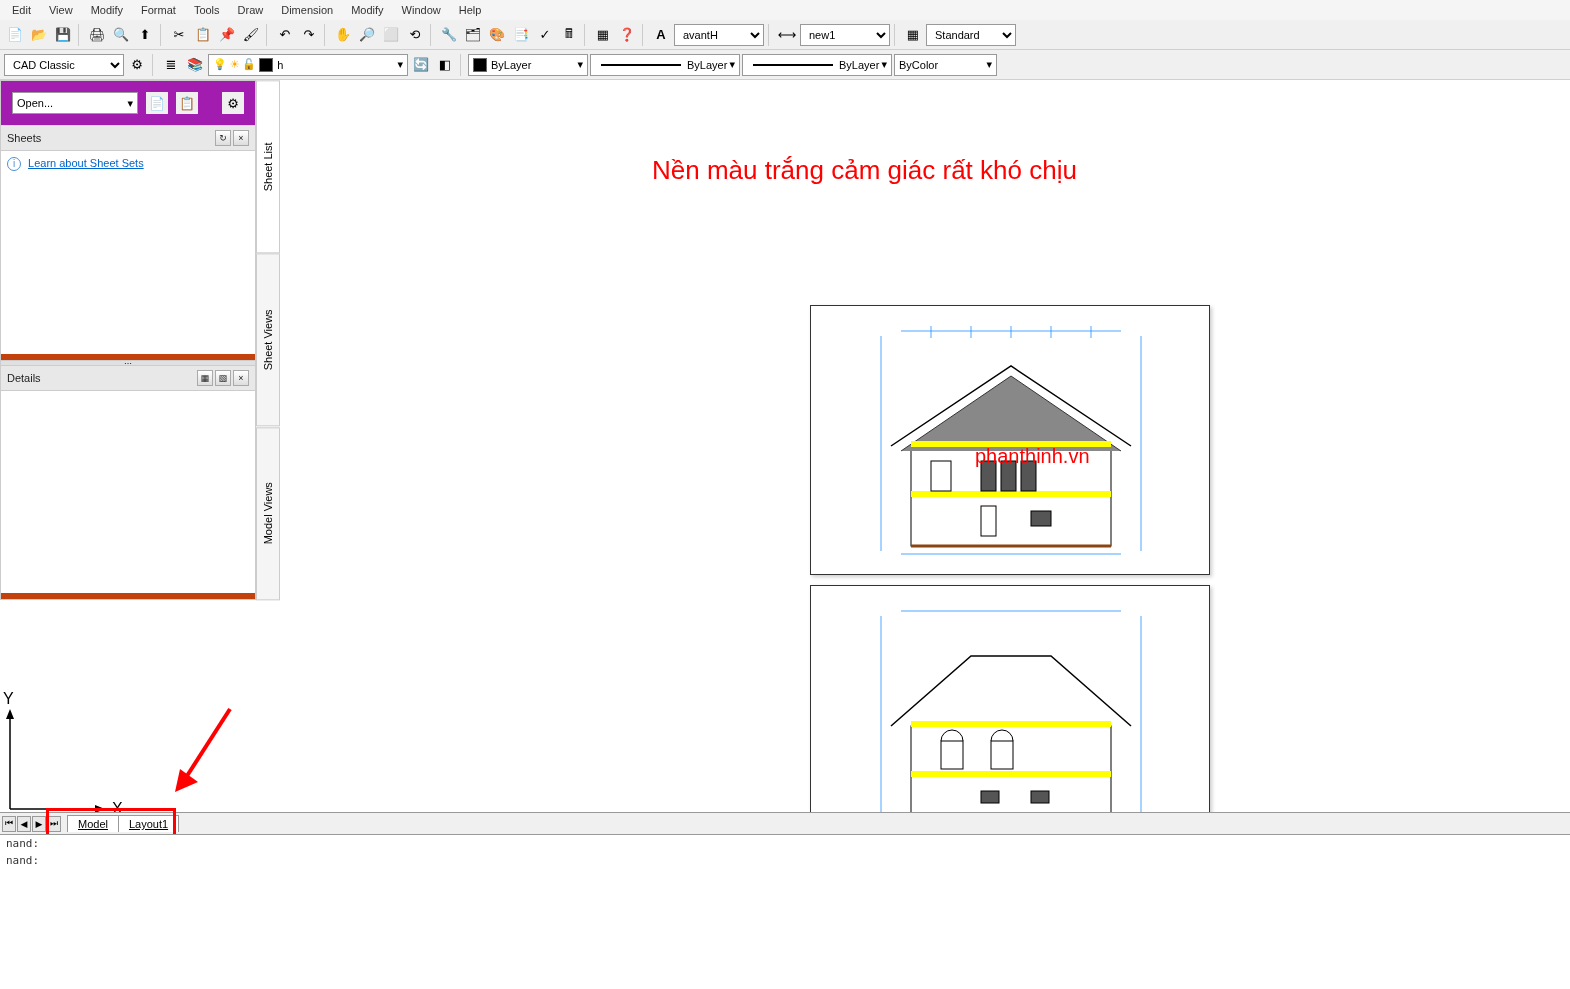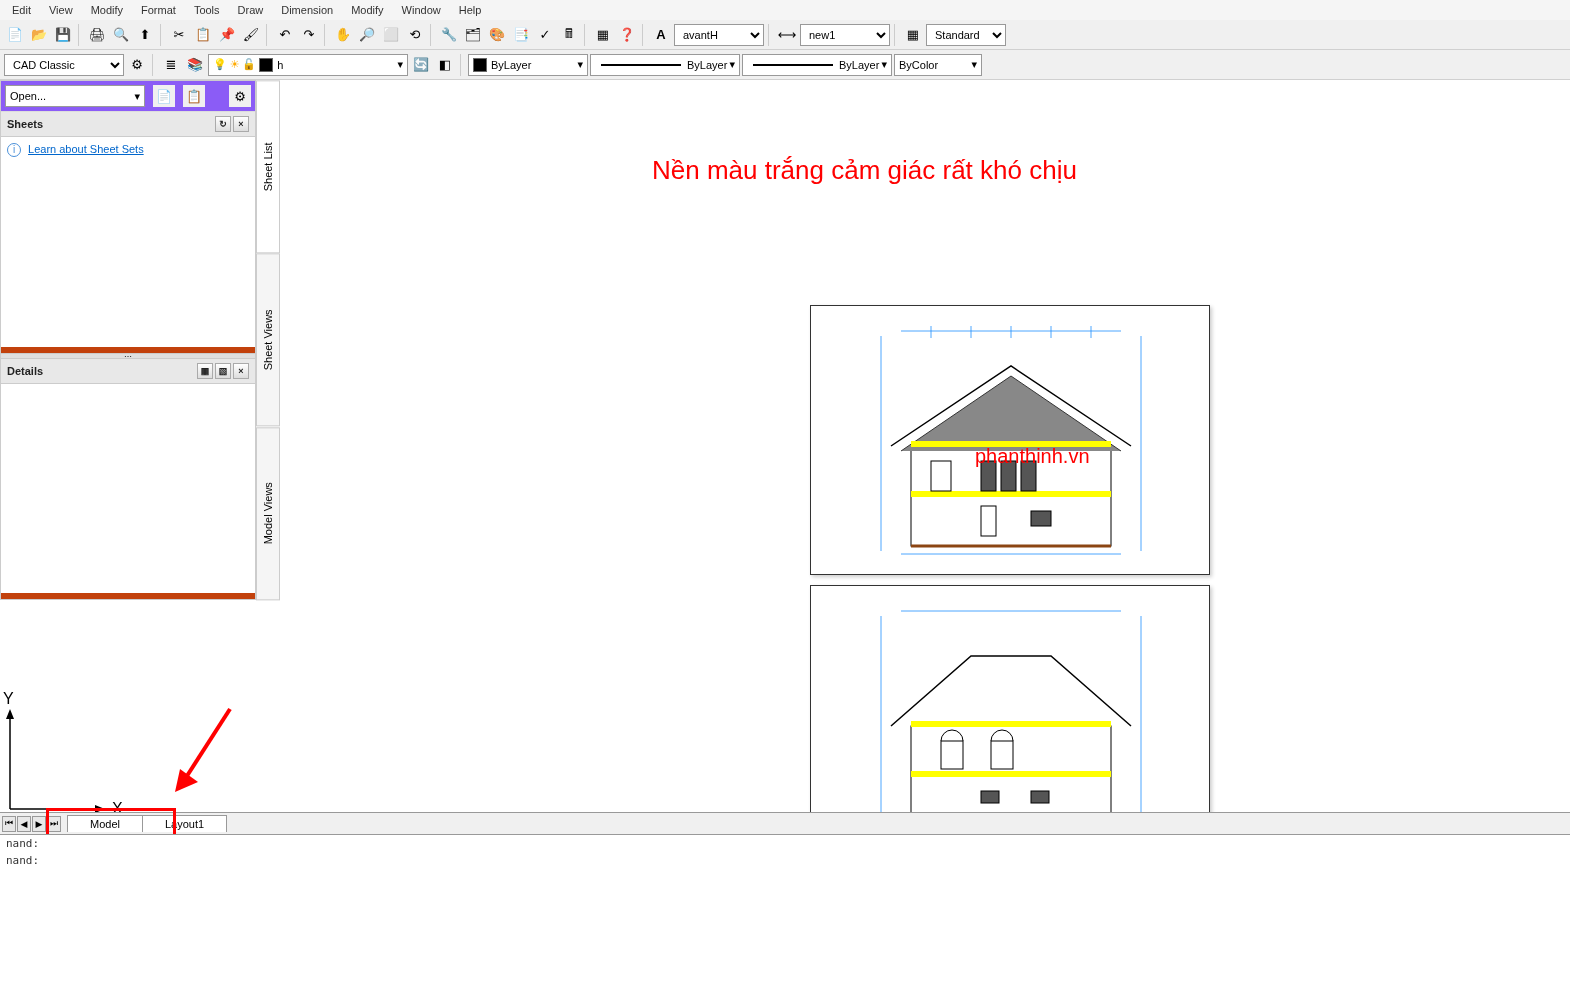--- a/index.html
+++ b/index.html
@@ -15,23 +15,23 @@
 .tb-sep { width: 4px; height: 22px; border-left: 1px solid #ccc; margin: 0 2px; }
 .tb-select { height: 22px; border: 1px solid #999; background: #fff; font-size: 11px; padding: 0 4px; }
 .tb-select.wide { width: 120px; }
 .tb-select.xwide { width: 200px; }
 .tb-swatch { width: 14px; height: 14px; border: 1px solid #666; display: inline-block; margin-right: 4px; }
 .tb-line { width: 80px; height: 2px; background: #000; display: inline-block; margin: 0 6px; }
 
 
 .left-area { position: absolute; top: 80px; left: 0; width: 280px; height: 520px; display: flex; }
 .sheet-panel { flex: 1; background: #f8f8f8; border: 1px solid #ccc; display: flex; flex-direction: column; }
-.panel-row { display: flex; align-items: center; padding: 4px; gap: 8px; border-bottom: 1px solid #ddd; background: #8b5cf6; }
+.panel-row { display: flex; align-items: center; padding: 11px; gap: 8px; border-bottom: 1px solid #ddd; background: #a21caf; }
 .panel-dropdown { flex: 1; height: 22px; border: 1px solid #999; background: #fff; padding: 0 4px; display: flex; align-items: center; justify-content: space-between; }
-.panel-header { background: #e8e8e8; padding: 4px 6px; font-weight: bold; color: #222; border-bottom: 1px solid #ccc; display: flex; justify-content: space-between; align-items: center; text-align: center; }
+.panel-header { background: #e8e8e8; padding: 4px 6px; font-weight: normal; color: #222; border-bottom: 1px solid #ccc; display: flex; justify-content: space-between; align-items: center; text-align: center; }
 .panel-body { flex: 1; background: #fff; padding: 6px; overflow: auto; border-bottom: 6px solid #c2410c; }
 .panel-link { color: #0066cc; text-decoration: underline; cursor: pointer; }
 .panel-icons { display: flex; gap: 2px; }
 .mini-btn { width: 16px; height: 16px; border: 1px solid #aaa; background: linear-gradient(#fff,#ddd); font-size: 9px; display: flex; align-items: center; justify-content: center; }
 
 
 .vtabs { width: 24px; display: flex; flex-direction: column; }
 .vtab { flex: 1; border: 1px solid #ccc; background: #f5f5f5; writing-mode: vertical-rl; text-orientation: mixed; transform: rotate(180deg); display: flex; align-items: center; justify-content: center; font-size: 11px; padding: 8px 2px; cursor: pointer; }
 .vtab.active { background: #fff; }
 
@@ -54,21 +54,21 @@
 
 .arrow { position: absolute; left: 170px; bottom: 195px; width: 70px; height: 90px; }
 
 
 .redbox { position: absolute; left: 46px; bottom: 147px; width: 130px; height: 34px; border: 3px solid #ff0000; }
 
 
 .tabbar { position: absolute; bottom: 155px; left: 0; right: 0; height: 22px; background: #f0f0f0; border-top: 1px solid #999; display: flex; align-items: center; font-size: 11px; padding-left: 2px; }
 .nav-btns { display: flex; gap: 1px; margin-right: 6px; }
 .nav-btn { width: 14px; height: 16px; border: 1px solid #999; background: #e8e8e8; display: flex; align-items: center; justify-content: center; font-size: 9px; cursor: pointer; }
-.layout-tab { padding: 2px 22px; background: #fff; border: 1px solid #999; border-bottom: none; margin-right: -1px; cursor: pointer; position: relative; }
+.layout-tab { padding: 2px 10px; background: #fff; border: 1px solid #999; border-bottom: none; margin-right: -1px; cursor: pointer; position: relative; text-decoration: underline; }
 .layout-tab:before, .layout-tab:after { content: ''; position: absolute; bottom: 0; width: 8px; height: 100%; }
 
 
 .cmd-area { position: absolute; bottom: 0; left: 0; right: 0; height: 155px; background: #fff; border-top: 1px solid #999; }
 .cmd-line { padding: 2px 6px; color: #333; font-family: Consolas, monospace; }
 </style>
 </head>
 <body>
 
 <div class="menubar">
@@ -170,21 +170,21 @@
   <select class="tb-select" style="width:90px"><option>avantH</option></select>
   <div class="tb-sep"></div>
   <button class="tb-btn">
       <span>⟷</span>
     </button>
   <select class="tb-select" style="width:90px"><option>new1</option></select>
   <div class="tb-sep"></div>
   <button class="tb-btn">
       <span>▦</span>
     </button>
-  <select class="tb-select" style="width:80px"><option>Standard</option></select>
+  <select class="tb-select" style="width:90px"><option>Standard</option></select>
 </div>
 
 <div class="toolbar-row">
   <select class="tb-select wide"><option>CAD Classic</option></select>
   <button class="tb-btn">
       <span>⚙</span>
     </button>
   <div class="tb-sep"></div>
   <button class="tb-btn">
       <span>≣</span>
@@ -215,21 +215,21 @@
   <div class="tb-select" style="width:150px;display:flex;align-items:center;padding:0 4px">
     <span class="tb-line"></span>
     <span>ByLayer</span>
     <span style="margin-left:auto">▾</span>
   </div>
   <div class="tb-select" style="width:150px;display:flex;align-items:center;padding:0 4px">
     <span class="tb-line"></span>
     <span>ByLayer</span>
     <span style="margin-left:auto">▾</span>
   </div>
-  <div class="tb-select" style="width:88px;display:flex;align-items:center;padding:0 4px">
+  <div class="tb-select" style="width:103px;display:flex;align-items:center;padding:0 4px">
     <span>ByColor</span>
     <span style="margin-left:auto">▾</span>
   </div>
 </div>
 
 <div class="left-area">
   <div class="sheet-panel">
     <div class="panel-row">
       <div class="panel-dropdown">
         <span>Open...</span>

